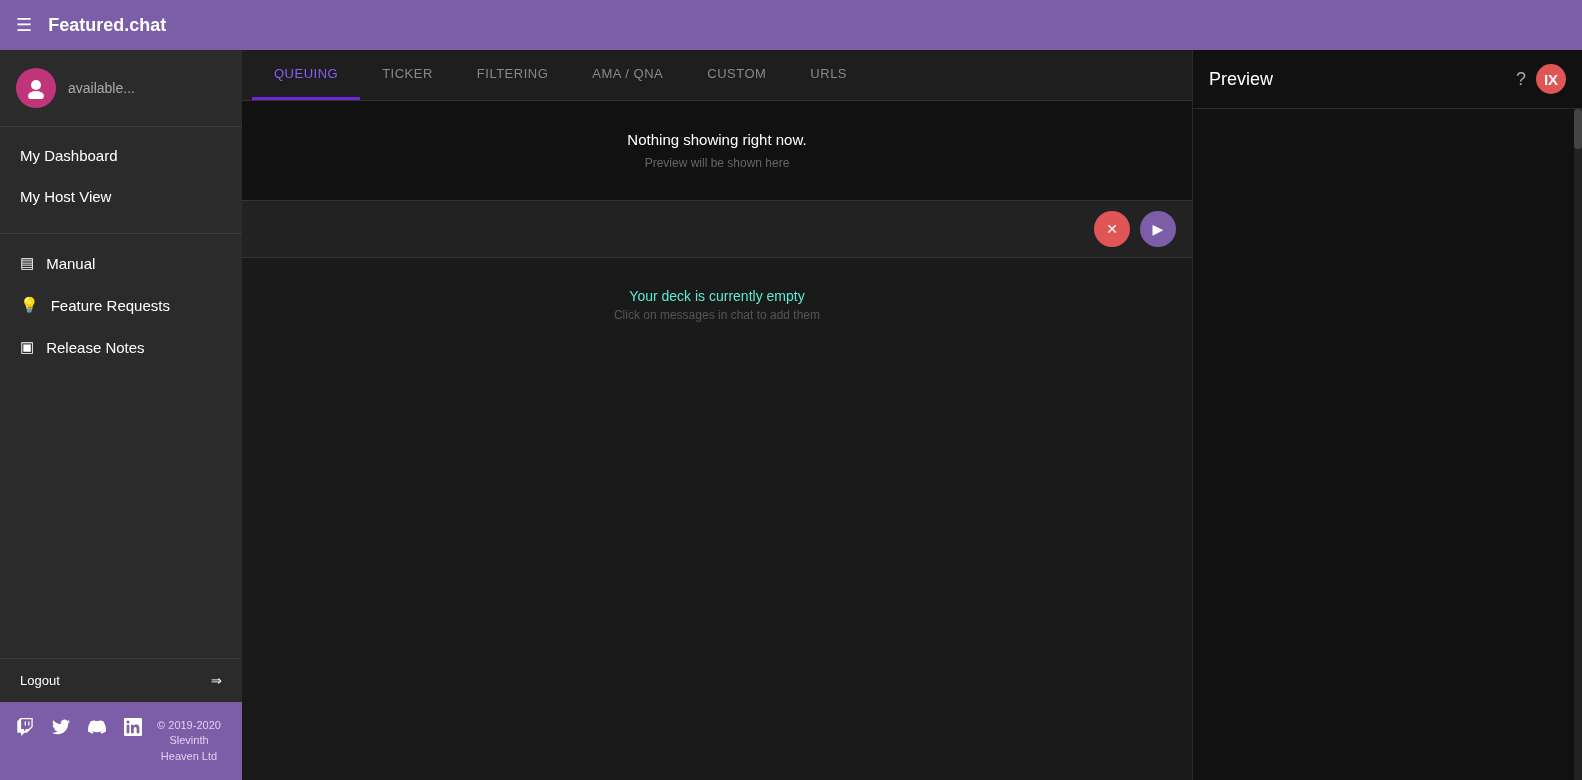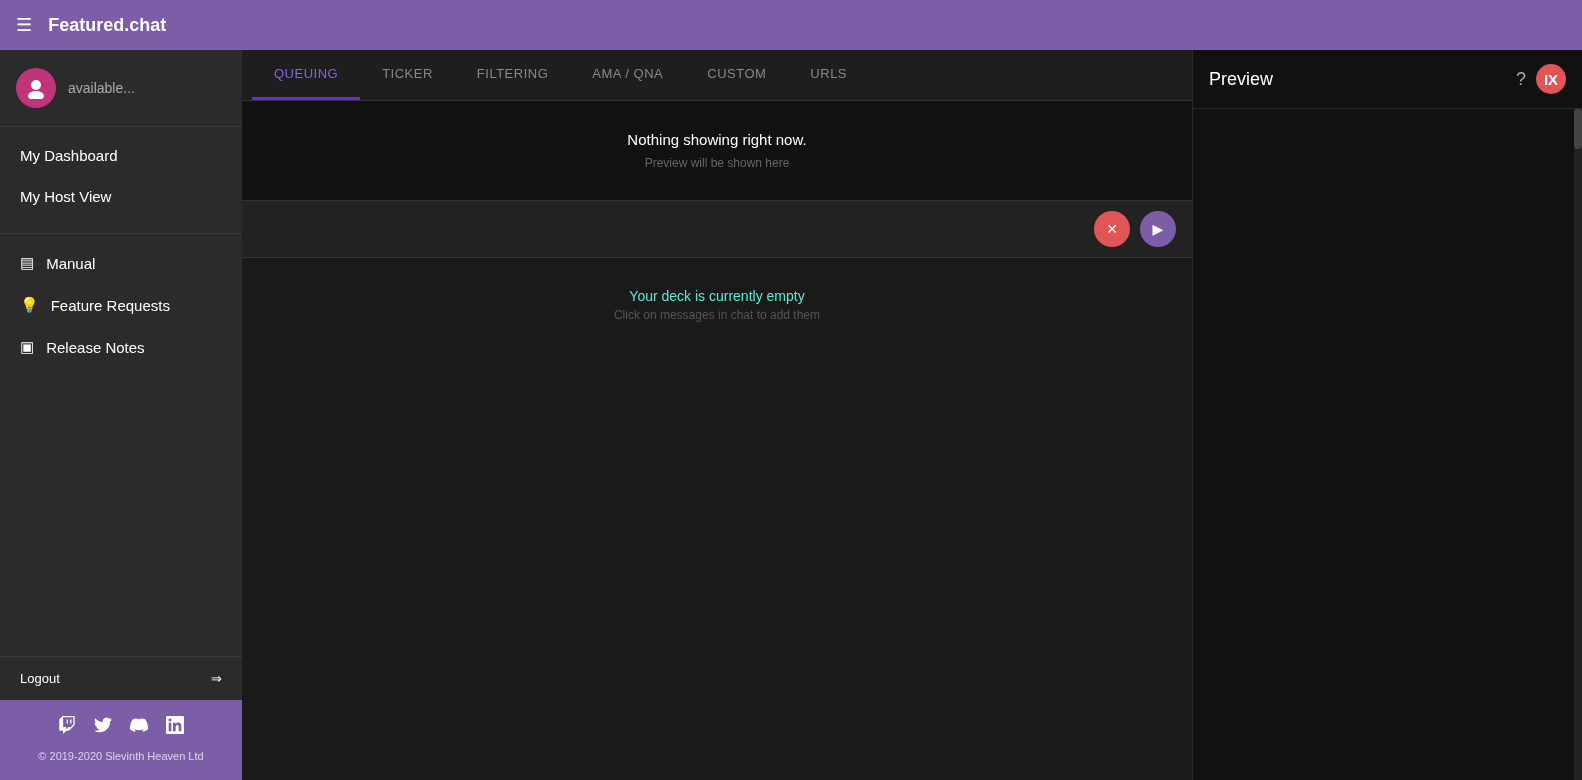--- a/index.html
+++ b/index.html
@@ -99,21 +99,21 @@
       padding: 14px 20px;
       cursor: pointer;
       color: #fff;
       font-size: 13px;
       border-top: 1px solid #3a3a3a;
     }
     .sidebar-footer {
       background: #7b5ea7;
       padding: 16px;
       display: flex;
-      flex-direction: column;
+      flex-direction: row;
       gap: 10px;
     }
     .sidebar-footer-icons {
       display: flex;
       gap: 18px;
       justify-content: center;
     }
     .footer-icon {
       color: #fff;
       font-size: 18px;

